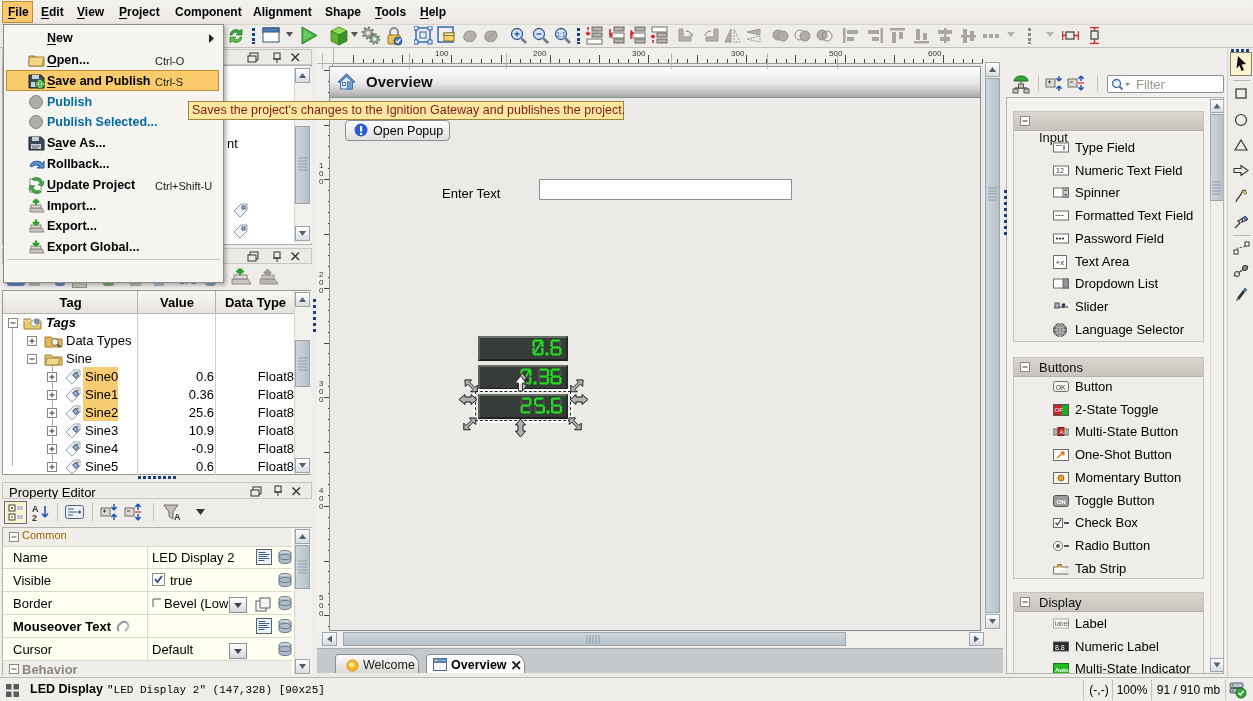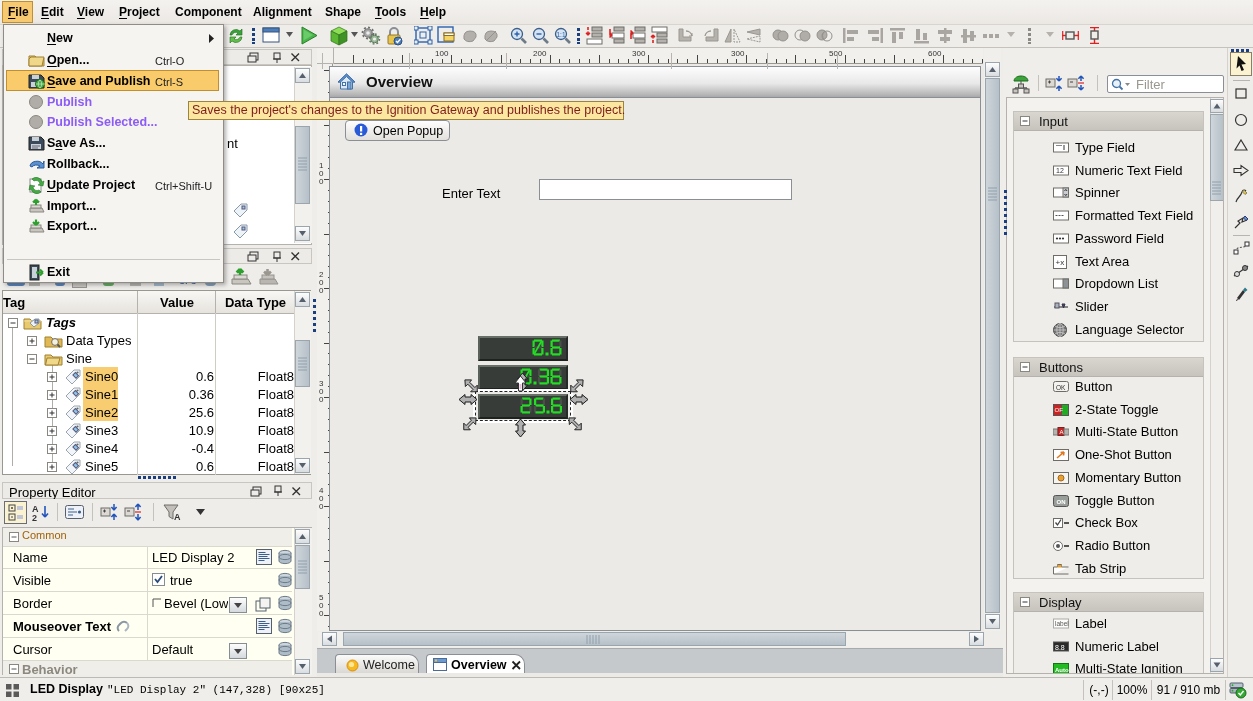--- a/index.html
+++ b/index.html
@@ -4,21 +4,21 @@
 html,body{margin:0;padding:0}
 body{width:1253px;height:701px;overflow:hidden;font-family:"Liberation Sans",sans-serif;background:#efedea;position:relative}
 .ab{position:absolute}
 svg{display:block}
 .sep{position:absolute;width:1px;background:#b8b5b0;top:29px;height:16px}
 .tbi{position:absolute;top:27px}
 .mitem{position:absolute;left:0;width:100%;height:21px;font-weight:bold;font-size:12.5px;color:#000}
 .mitem .txt{position:absolute;left:43px;top:3px;white-space:nowrap}
 .mitem .acc{position:absolute;left:151px;top:5px;font-weight:normal;font-size:11px;color:#222}
 .mitem .ic{position:absolute;left:24px;top:2px;width:17px;height:17px}
-.dis{color:#8b5cf6}
+.dis{color:#0369a1}
 u{text-decoration:underline;text-underline-offset:2px}
 </style></head>
 <body>
 
 <div class="ab" style="left:0;top:0;width:1253px;height:24px;background:linear-gradient(#f4f2ef,#ebe8e4);border-bottom:1px solid #d8d5d0;z-index:5">
   <div class="ab" style="left:2px;top:1px;width:31px;height:22px;background:#f7ca72;border:1px solid #c08f2f;box-sizing:border-box"></div>
   <div class="ab" style="left:8px;top:5px;font-weight:bold;font-size:12px"><u>F</u>ile</div>
   <div class="ab" style="left:41px;top:5px;font-weight:bold;font-size:12px"><u>E</u>dit</div>
   <div class="ab" style="left:77px;top:5px;font-weight:bold;font-size:12px"><u>V</u>iew</div>
   <div class="ab" style="left:119px;top:5px;font-weight:bold;font-size:12px"><u>P</u>roject</div>
@@ -356,21 +356,21 @@
     <div class="ab" style="left:101px;top:14px;width:11px;height:8px;background:#58a858;border-radius:3px"></div>
     <div class="ab" style="left:128px;top:14px;width:11px;height:8px;background:#b5b2ad"></div>
     <div class="ab" style="left:152px;top:14px;width:10px;height:8px;background:#9fb6cc"></div>
     <div class="ab" style="left:177px;top:13px;width:20px;height:9px;color:#2255aa;font-size:8px;font-weight:bold">OPC</div>
     <div class="ab" style="left:203px;top:14px;width:11px;height:8px;background:#7a9ab8;border-radius:4px"></div>
   </div>
 
   <div class="ab" style="left:2px;top:243px;width:309px;height:185px;background:#fff;border:1px solid #9a978f;box-sizing:border-box">
 
     <div class="ab" style="left:0;top:0;width:307px;height:22px;background:linear-gradient(#f8f7f4,#e6e3dd);border-bottom:1px solid #b5b2ad">
-      <div class="ab" style="left:0;top:4px;width:135px;font-weight:bold;font-size:13px">Tag</div>
+      <div class="ab" style="left:0;top:4px;width:135px;text-align:center;font-weight:bold;font-size:13px">Tag</div>
       <div class="ab" style="left:135px;top:4px;width:78px;text-align:center;font-weight:bold;font-size:13px">Value</div>
       <div class="ab" style="left:213px;top:4px;width:79px;text-align:center;font-weight:bold;font-size:13px">Data Type</div>
       <div class="ab" style="left:134px;top:0;width:1px;height:22px;background:#b5b2ad"></div>
       <div class="ab" style="left:212px;top:0;width:1px;height:22px;background:#b5b2ad"></div>
     </div>
 
     <div class="ab" style="left:134px;top:22px;width:1px;height:162px;background:#cfccc6"></div>
     <div class="ab" style="left:212px;top:22px;width:1px;height:162px;background:#cfccc6"></div>
 
     <div class="ab" style="left:80px;top:76px;width:35px;height:54px;background:#f8cd72"></div>
@@ -463,21 +463,21 @@
       <svg class="ab" style="left:44px;top:153px" width="10" height="10">
           <rect x="0.5" y="0.5" width="9" height="9" fill="#fff" stroke="#8a8780"></rect>
           <path d="M2.5 5 h5 M5 2.5 v5" stroke="#333"></path>
         </svg>
       <svg class="ab" style="left:62px;top:150px" width="17" height="15">
           <path d="M1 9 L9 1 15 1 15 7 7 15 Z" fill="#f2f5f9" stroke="#9aa5ae"></path>
           <circle cx="12.5" cy="3.5" r="1.1" fill="#666"></circle>
           <rect x="8.5" y="4" width="4.5" height="3.5" fill="#8ec4ea" stroke="#557" transform="rotate(45 10 6)"></rect>
         </svg>
       <div class="ab" style="left:82px;top:150px;font-size:13px">Sine4</div>
-      <div class="ab" style="left:140px;top:150px;width:71px;text-align:right;font-size:13px">-0.4</div>
+      <div class="ab" style="left:140px;top:150px;width:71px;text-align:right;font-size:13px">-0.9</div>
       <div class="ab" style="left:215px;top:150px;width:76px;text-align:right;font-size:13px">Float8</div>
       <svg class="ab" style="left:44px;top:171px" width="10" height="10">
           <rect x="0.5" y="0.5" width="9" height="9" fill="#fff" stroke="#8a8780"></rect>
           <path d="M2.5 5 h5 M5 2.5 v5" stroke="#333"></path>
         </svg>
       <svg class="ab" style="left:62px;top:168px" width="17" height="15">
           <path d="M1 9 L9 1 15 1 15 7 7 15 Z" fill="#f2f5f9" stroke="#9aa5ae"></path>
           <circle cx="12.5" cy="3.5" r="1.1" fill="#666"></circle>
           <rect x="8.5" y="4" width="4.5" height="3.5" fill="#8ec4ea" stroke="#557" transform="rotate(45 10 6)"></rect>
         </svg>
@@ -1077,21 +1077,21 @@
       </svg>
       <div class="ab" style="left:28px;top:1px;font-size:13px;color:#9a978f">Filter</div>
     </div>
     <div class="ab" style="left:3px;top:50px;width:218px;height:577px;background:#f4f2ef;border:1px solid #b5b2ad;box-sizing:border-box;overflow:hidden">
       <div class="ab" style="left:6px;top:13px;width:191px;height:231px;background:#efede9;border:1px solid #c6c3bd;box-sizing:border-box">
         <div class="ab" style="left:0;top:0;width:189px;height:18px;background:linear-gradient(#d9d6d0,#c7c4bd);border-bottom:1px solid #b5b2ad">
           <svg class="ab" style="left:6px;top:4px" width="10" height="10">
             <rect x="0.5" y="0.5" width="9" height="9" fill="#fff" stroke="#8a8780"></rect>
             <path d="M2.5 5 h5" stroke="#333"></path>
           </svg>
-          <div class="ab" style="left:25px;top:2px;font-size:13px;color:#111">Input</div>
+          <div class="ab" style="left:25px;top:18px;font-size:13px;color:#111">Input</div>
         </div>
         <svg class="ab" style="left:39px;top:29px" width="16" height="14">
           <rect x="0.5" y="2" width="15" height="9" fill="#fff" stroke="#6f6c67"></rect>
           <path d="M3 4.5 h6" stroke="#888"></path>
           <path d="M11 4 v5" stroke="#333"></path>
         </svg>
         <div class="ab" style="left:61px;top:28px;font-size:13px">Type Field</div>
         <svg class="ab" style="left:39px;top:52px" width="16" height="14">
           <rect x="0.5" y="2" width="15" height="9" fill="#fff" stroke="#6f6c67"></rect>
           <text x="3" y="9" font-size="7" fill="#333" font-family="Liberation Sans">12</text>
@@ -1215,21 +1215,21 @@
         <div class="ab" style="left:61px;top:23px;font-size:13px">Label</div>
         <svg class="ab" style="left:39px;top:47px" width="16" height="14">
           <rect x="0.5" y="2" width="15" height="9" fill="#2a2a2a" stroke="#555"></rect>
           <text x="2" y="9.5" font-size="7" fill="#fff" font-family="Liberation Sans">8.8</text>
         </svg>
         <div class="ab" style="left:61px;top:46px;font-size:13px">Numeric Label</div>
         <svg class="ab" style="left:39px;top:69px" width="16" height="14">
           <rect x="0.5" y="1.5" width="15" height="11" fill="#22bb22" stroke="#117711"></rect>
           <text x="2" y="9.5" font-size="6" fill="#fff" font-weight="bold" font-family="Liberation Sans">Auto</text>
         </svg>
-        <div class="ab" style="left:61px;top:68px;font-size:13px">Multi-State Ignition</div>
+        <div class="ab" style="left:61px;top:68px;font-size:13px">Multi-State Indicator</div>
       </div>
       <div class="ab" style="left:203px;top:0;width:14px;height:575px;background:#f0efec;border-left:1px solid #d5d2cc"></div>
       <div class="ab" style="left:203px;top:1px;width:14px;height:14px;background:linear-gradient(#fdfdfd,#d9dde0);border:1px solid #9aa5ae;box-sizing:border-box">
         <svg width="12" height="12">
           <path d="M6 3.5 L9.5 8.5 2.5 8.5 Z" fill="#55606c"></path>
         </svg>
       </div>
       <div class="ab" style="left:203px;top:16px;width:14px;height:87px;background:linear-gradient(90deg,#cfd6db,#b6c0c8);border:1px solid #9aa5ae;box-sizing:border-box">
         <svg class="ab" style="left:1px;top:66px" width="9" height="16">
           <g stroke="#8fa0ac">
@@ -1410,23 +1410,23 @@
       <span class="txt">Import...</span>
     </div>
     <div class="mitem" style="top:191px">
       <svg class="ic" width="17" height="17" viewBox="0 0 17 17">
         <path d="M2 10 h12 l2 4 H2 Z" fill="#c9c6c0" stroke="#8a8780"></path>
         <rect x="3" y="7" width="10" height="3" fill="#dcd9d4" stroke="#8a8780"></rect>
         <path d="M8 1.5 V7 m0 0 l-3-3 m3 3 l3-3" stroke="#2da02d" stroke-width="2.2" fill="none"></path>
       </svg>
       <span class="txt">Export...</span>
     </div>
+    <div class="mitem" style="top:212px">
+      <svg class="ic" width="17" height="17" viewBox="0 0 17 17">
+        <path d="M2 10 h12 l2 4 H2 Z" fill="#c9c6c0" stroke="#8a8780"></path>
+        <rect x="3" y="7" width="10" height="3" fill="#dcd9d4" stroke="#8a8780"></rect>
+        <path d="M8 1.5 V7 m0 0 l-3-3 m3 3 l3-3" stroke="#2da02d" stroke-width="2.2" fill="none"></path>
+      </svg>
+      <span class="txt">Export Global...</span>
+    </div>
     <div class="ab" style="left:3px;top:234px;width:213px;height:1px;background:#c9c6c0"></div>
-    <div class="mitem" style="top:237px">
-      <svg class="ic" width="17" height="17" viewBox="0 0 17 17">
-        <rect x="2" y="1" width="9" height="15" fill="#3a4a5a" stroke="#222"></rect>
-        <rect x="4" y="3" width="5" height="11" fill="#c8d0d8"></rect>
-        <path d="M9 8.5 h7 m0 0 l-3-3 m3 3 l-3 3" stroke="#2da02d" stroke-width="2" fill="none" transform="translate(-1,0)"></path>
-      </svg>
-      <span class="txt">Exit</span>
-    </div>
   </div>
 <div id="tooltip" class="ab" style="left:188px;top:101px;width:431px;height:16px;background:#fbe79f;border:1px solid #9c8440;z-index:11;font-size:12.5px;color:#7f1d1d;white-space:nowrap;padding-top:1px;padding-left:3px">Saves the project's changes to the Ignition Gateway and publishes the project.</div>
 
 </body></html>

